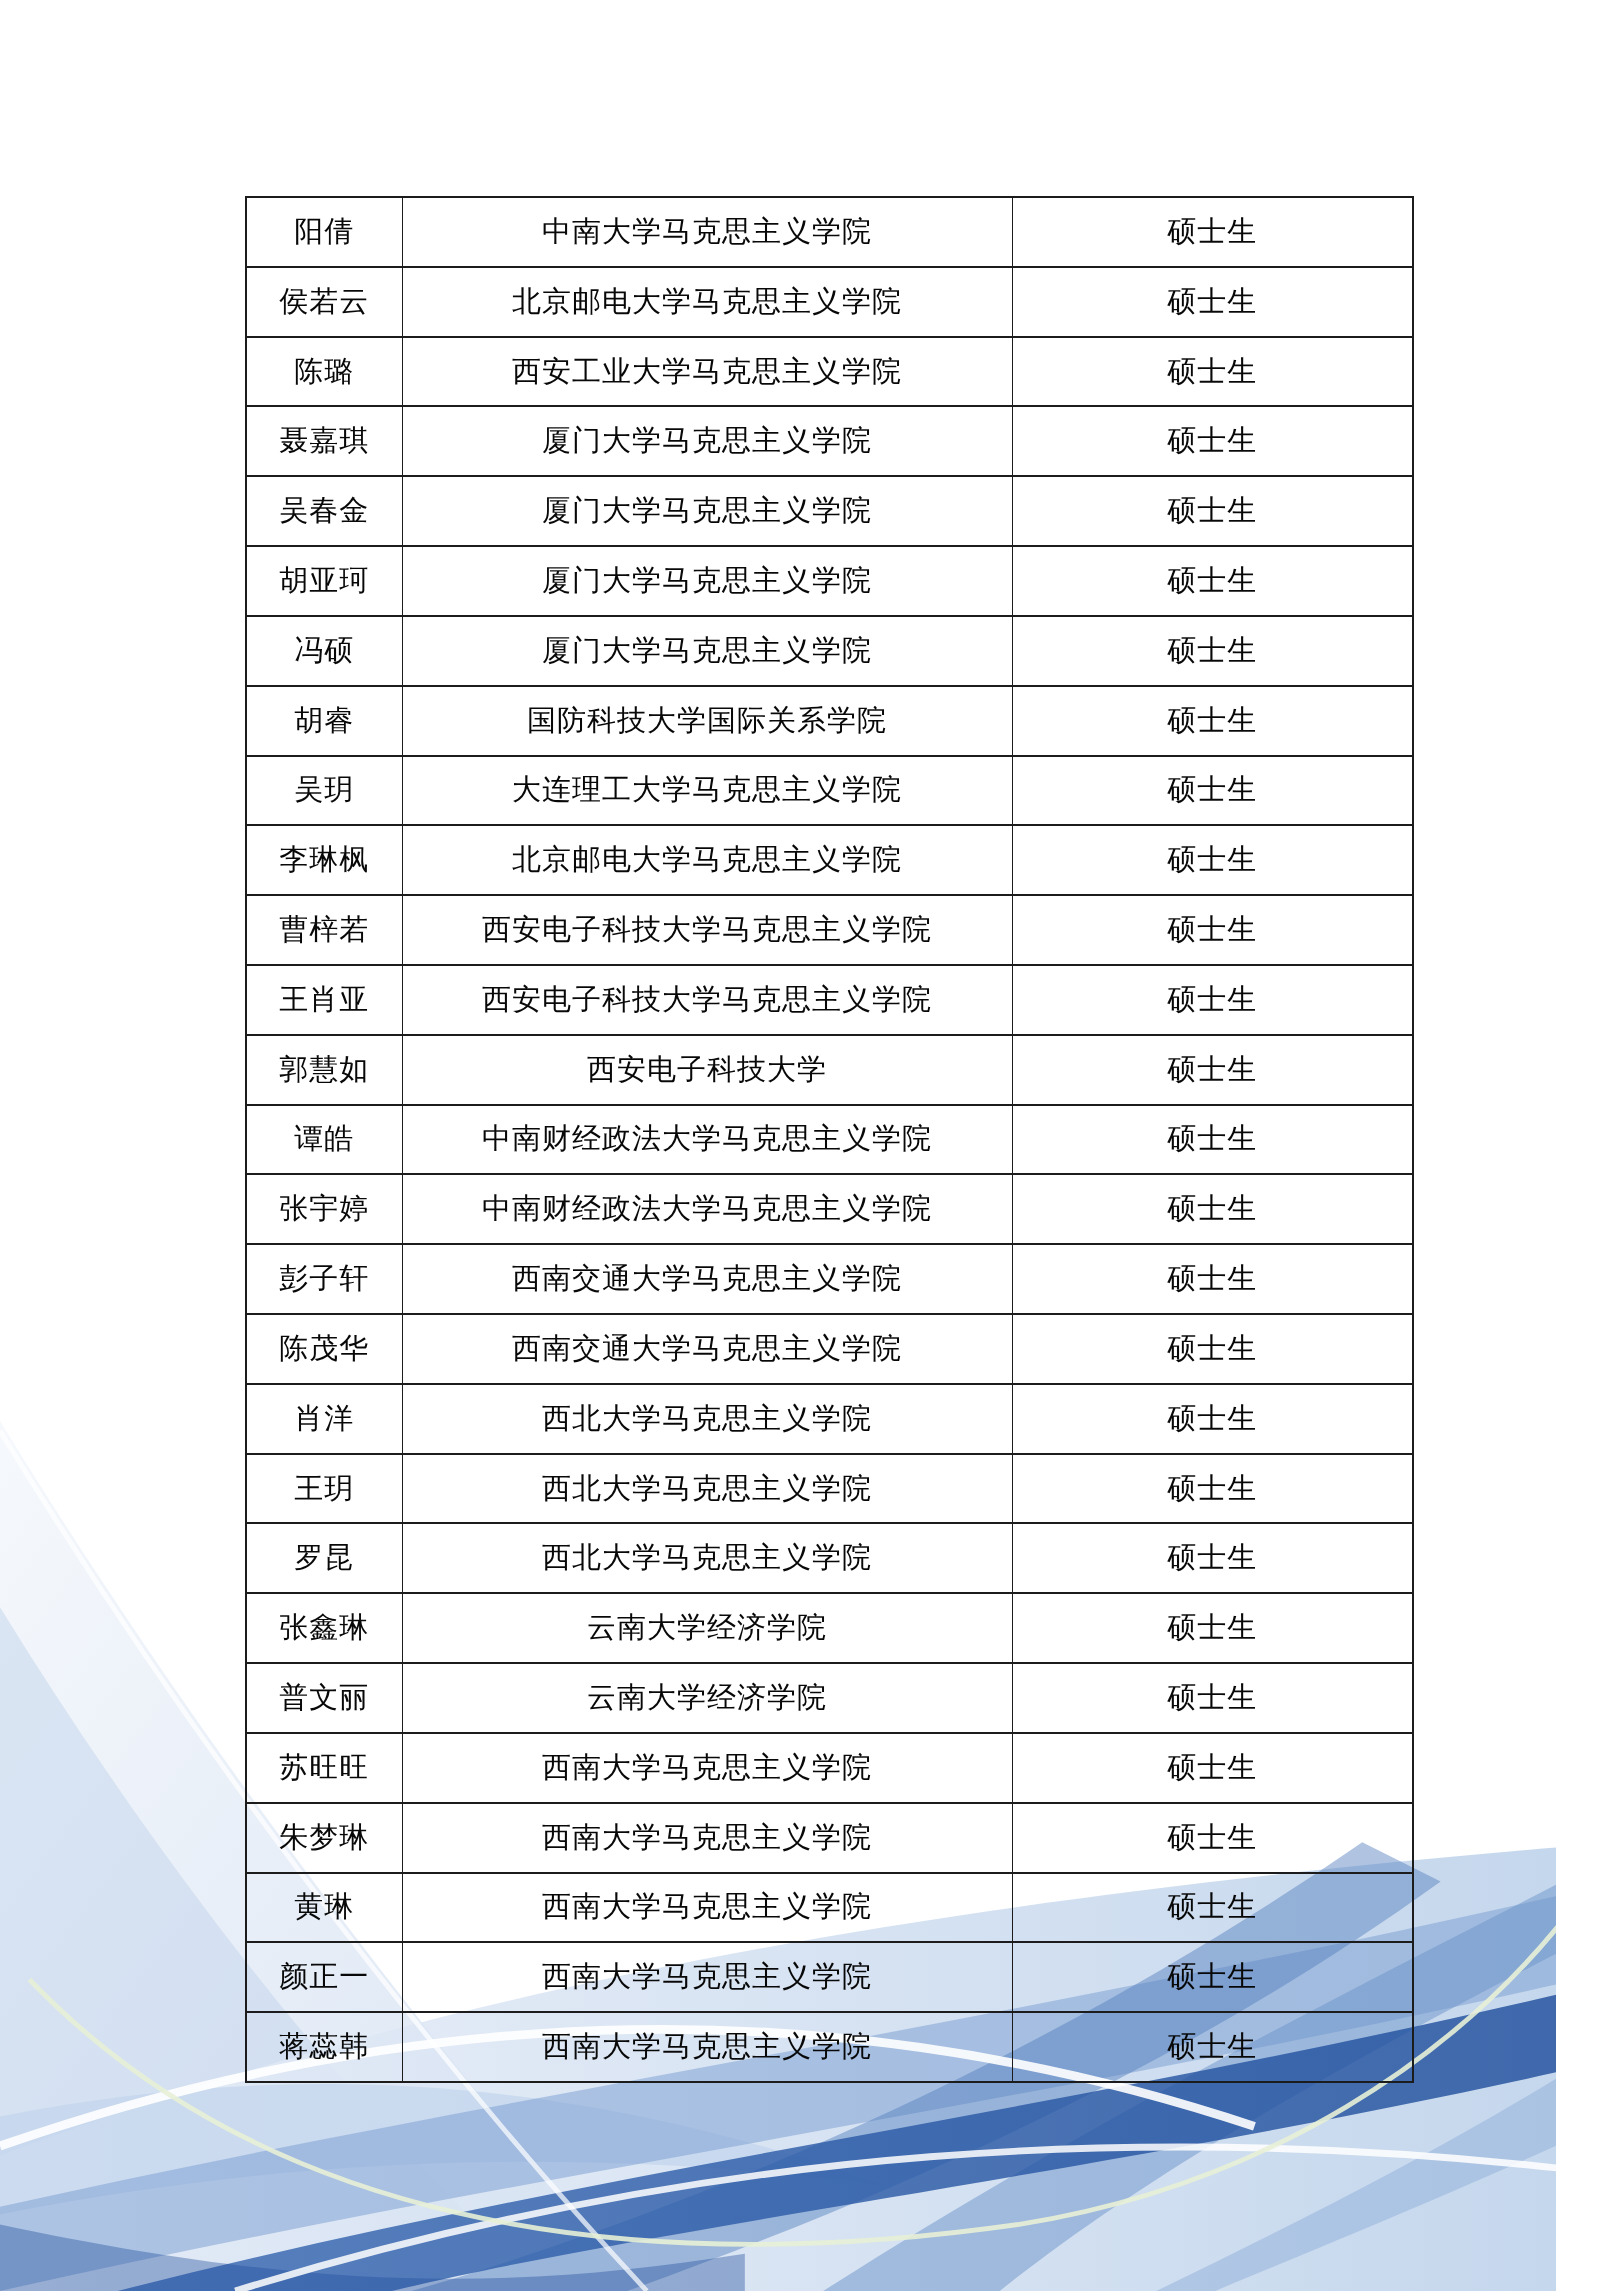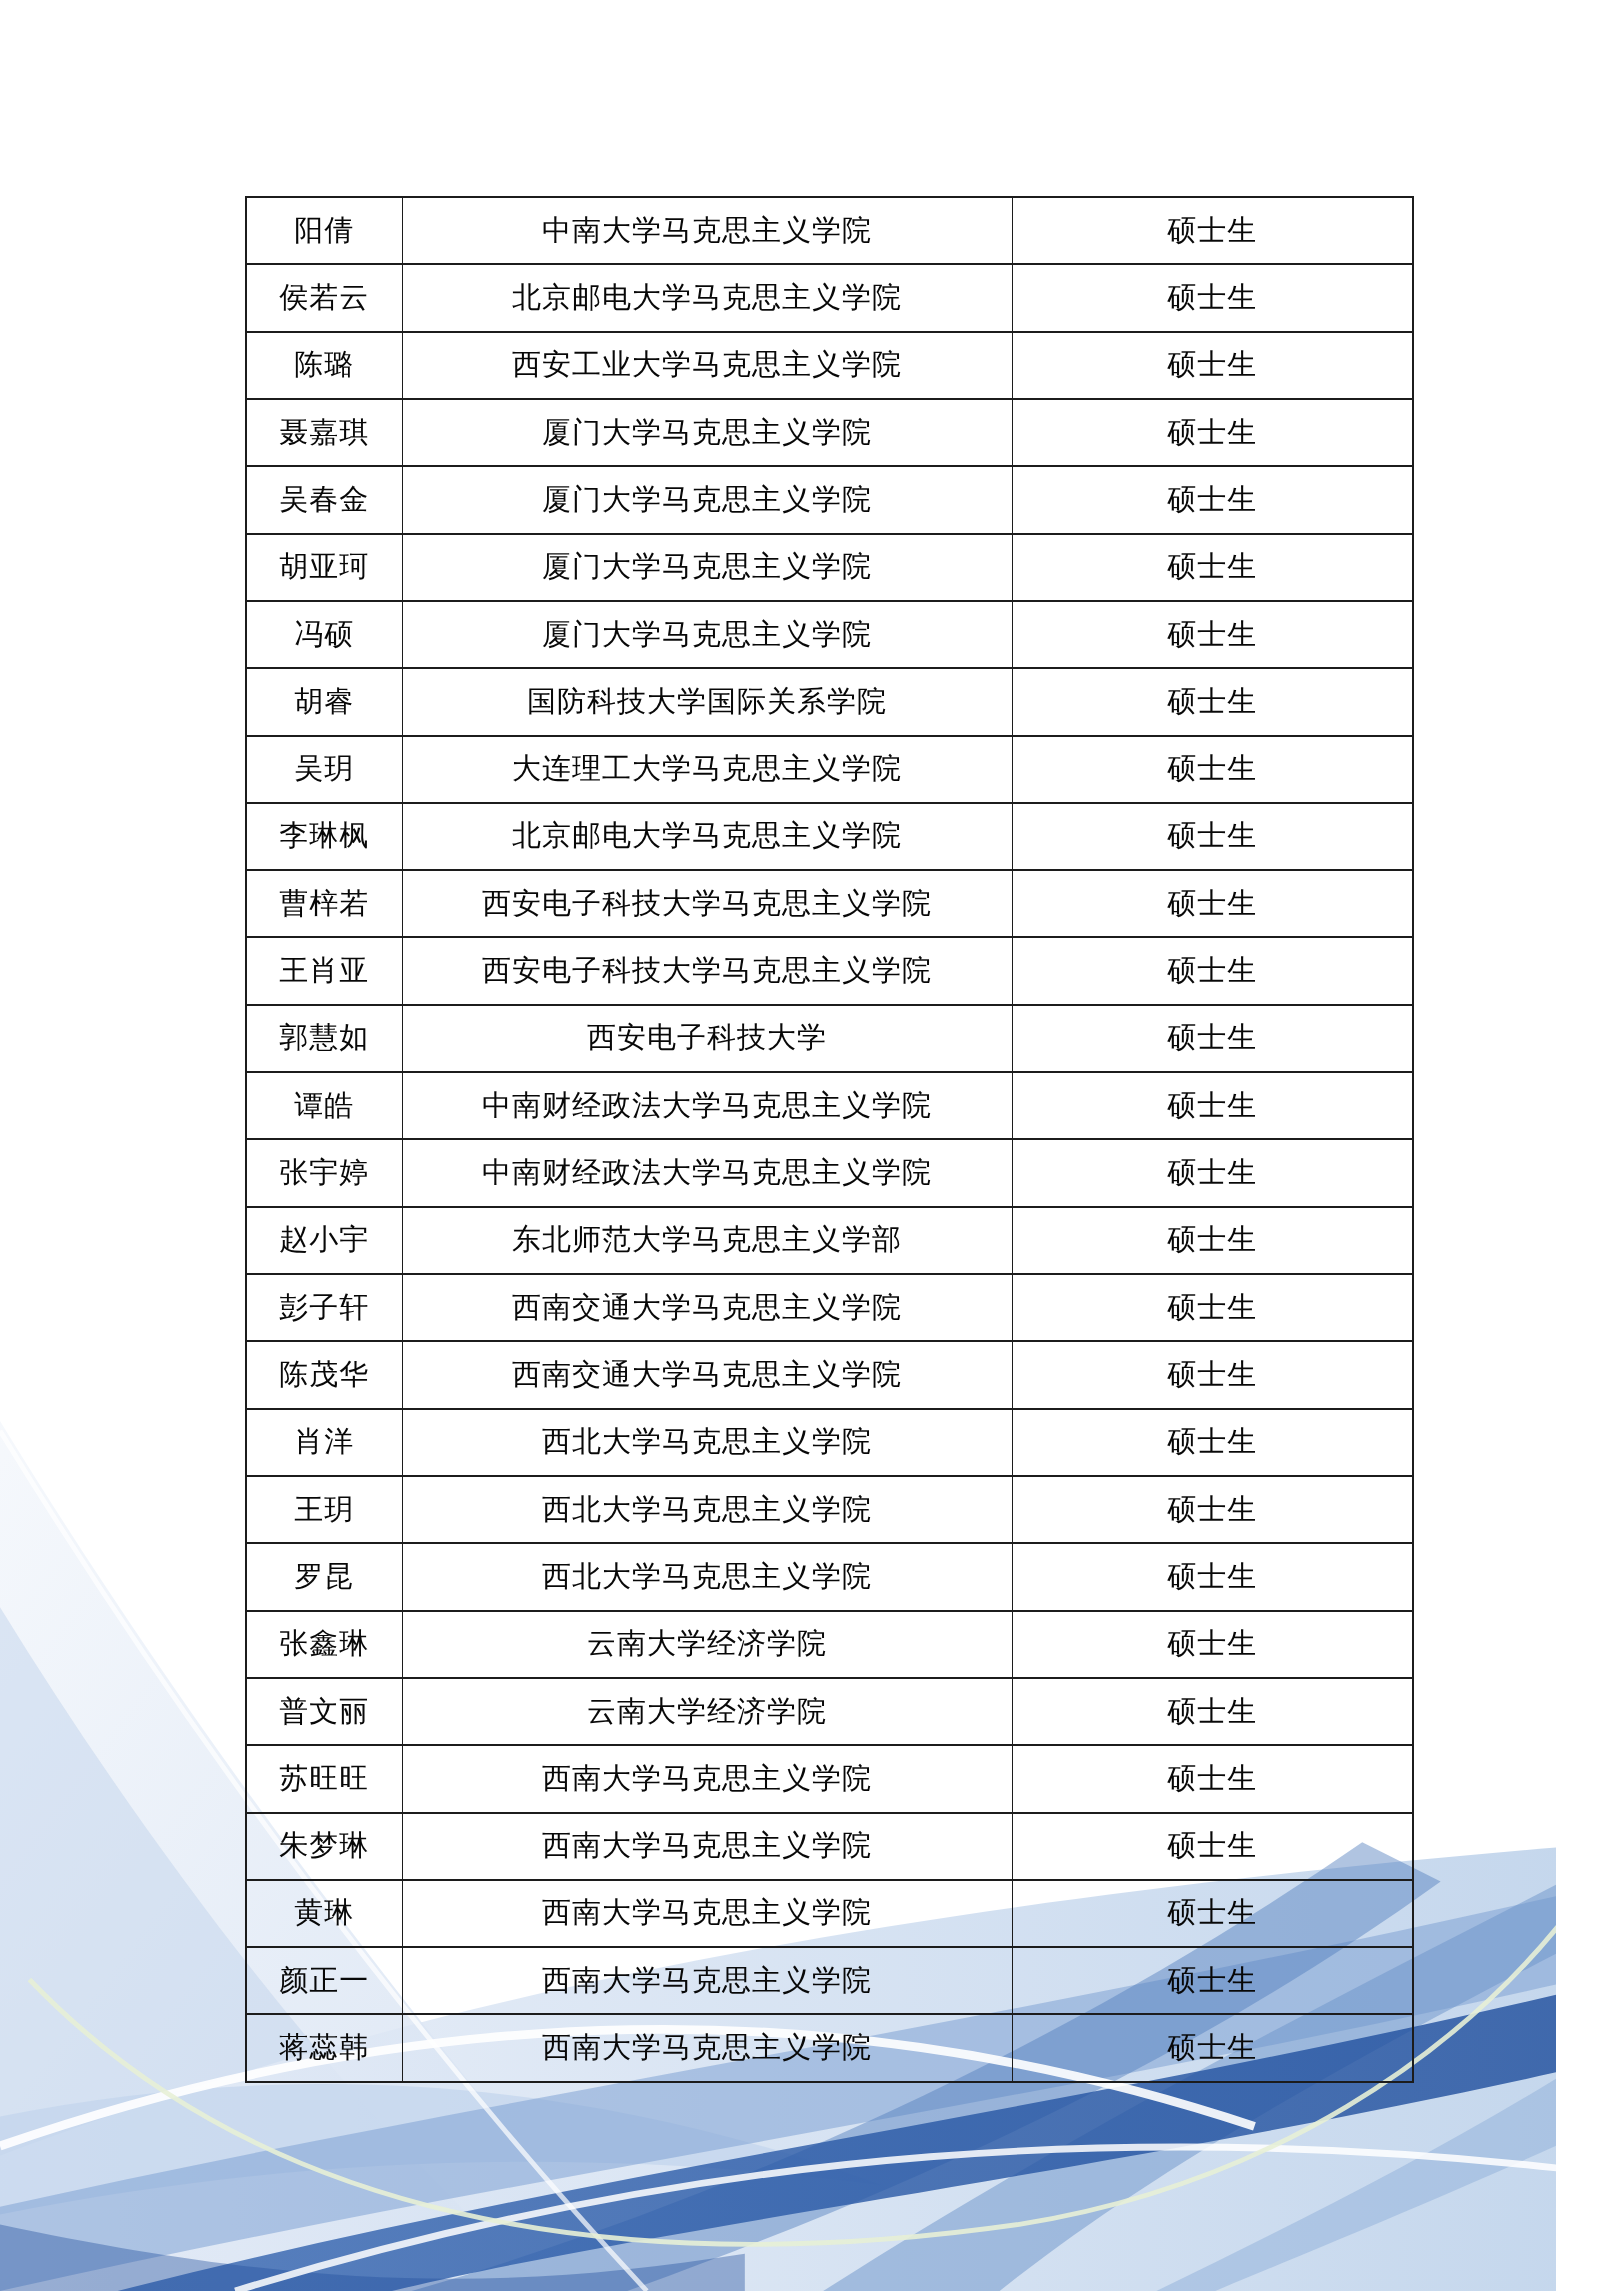--- a/index.html
+++ b/index.html
@@ -172,25 +172,20 @@
         <td>谭皓</td>
         <td>中南财经政法大学马克思主义学院</td>
         <td>硕士生</td>
       </tr>
         <tr class="row">
         <td>张宇婷</td>
         <td>中南财经政法大学马克思主义学院</td>
         <td>硕士生</td>
       </tr>
         <tr class="row">
-        <td>赵小宇</td>
-        <td>东北师范大学马克思主义学部</td>
-        <td>硕士生</td>
-      </tr>
-        <tr class="row">
         <td>彭子轩</td>
         <td>西南交通大学马克思主义学院</td>
         <td>硕士生</td>
       </tr>
         <tr class="row">
         <td>陈茂华</td>
         <td>西南交通大学马克思主义学院</td>
         <td>硕士生</td>
       </tr>
         <tr class="row">

